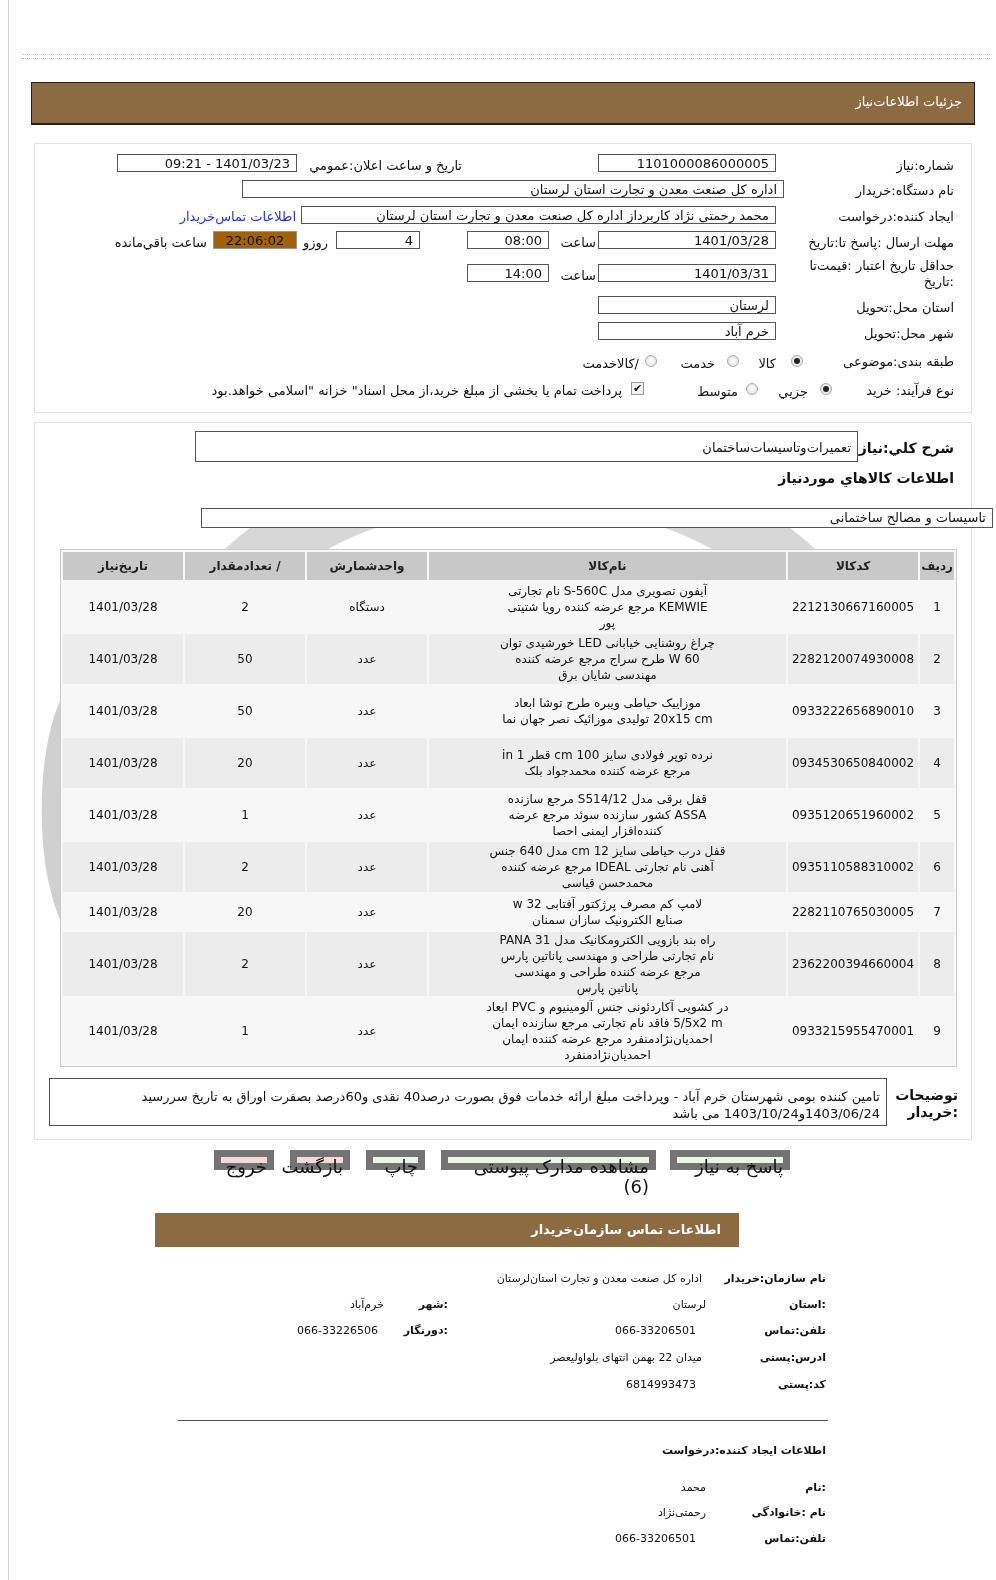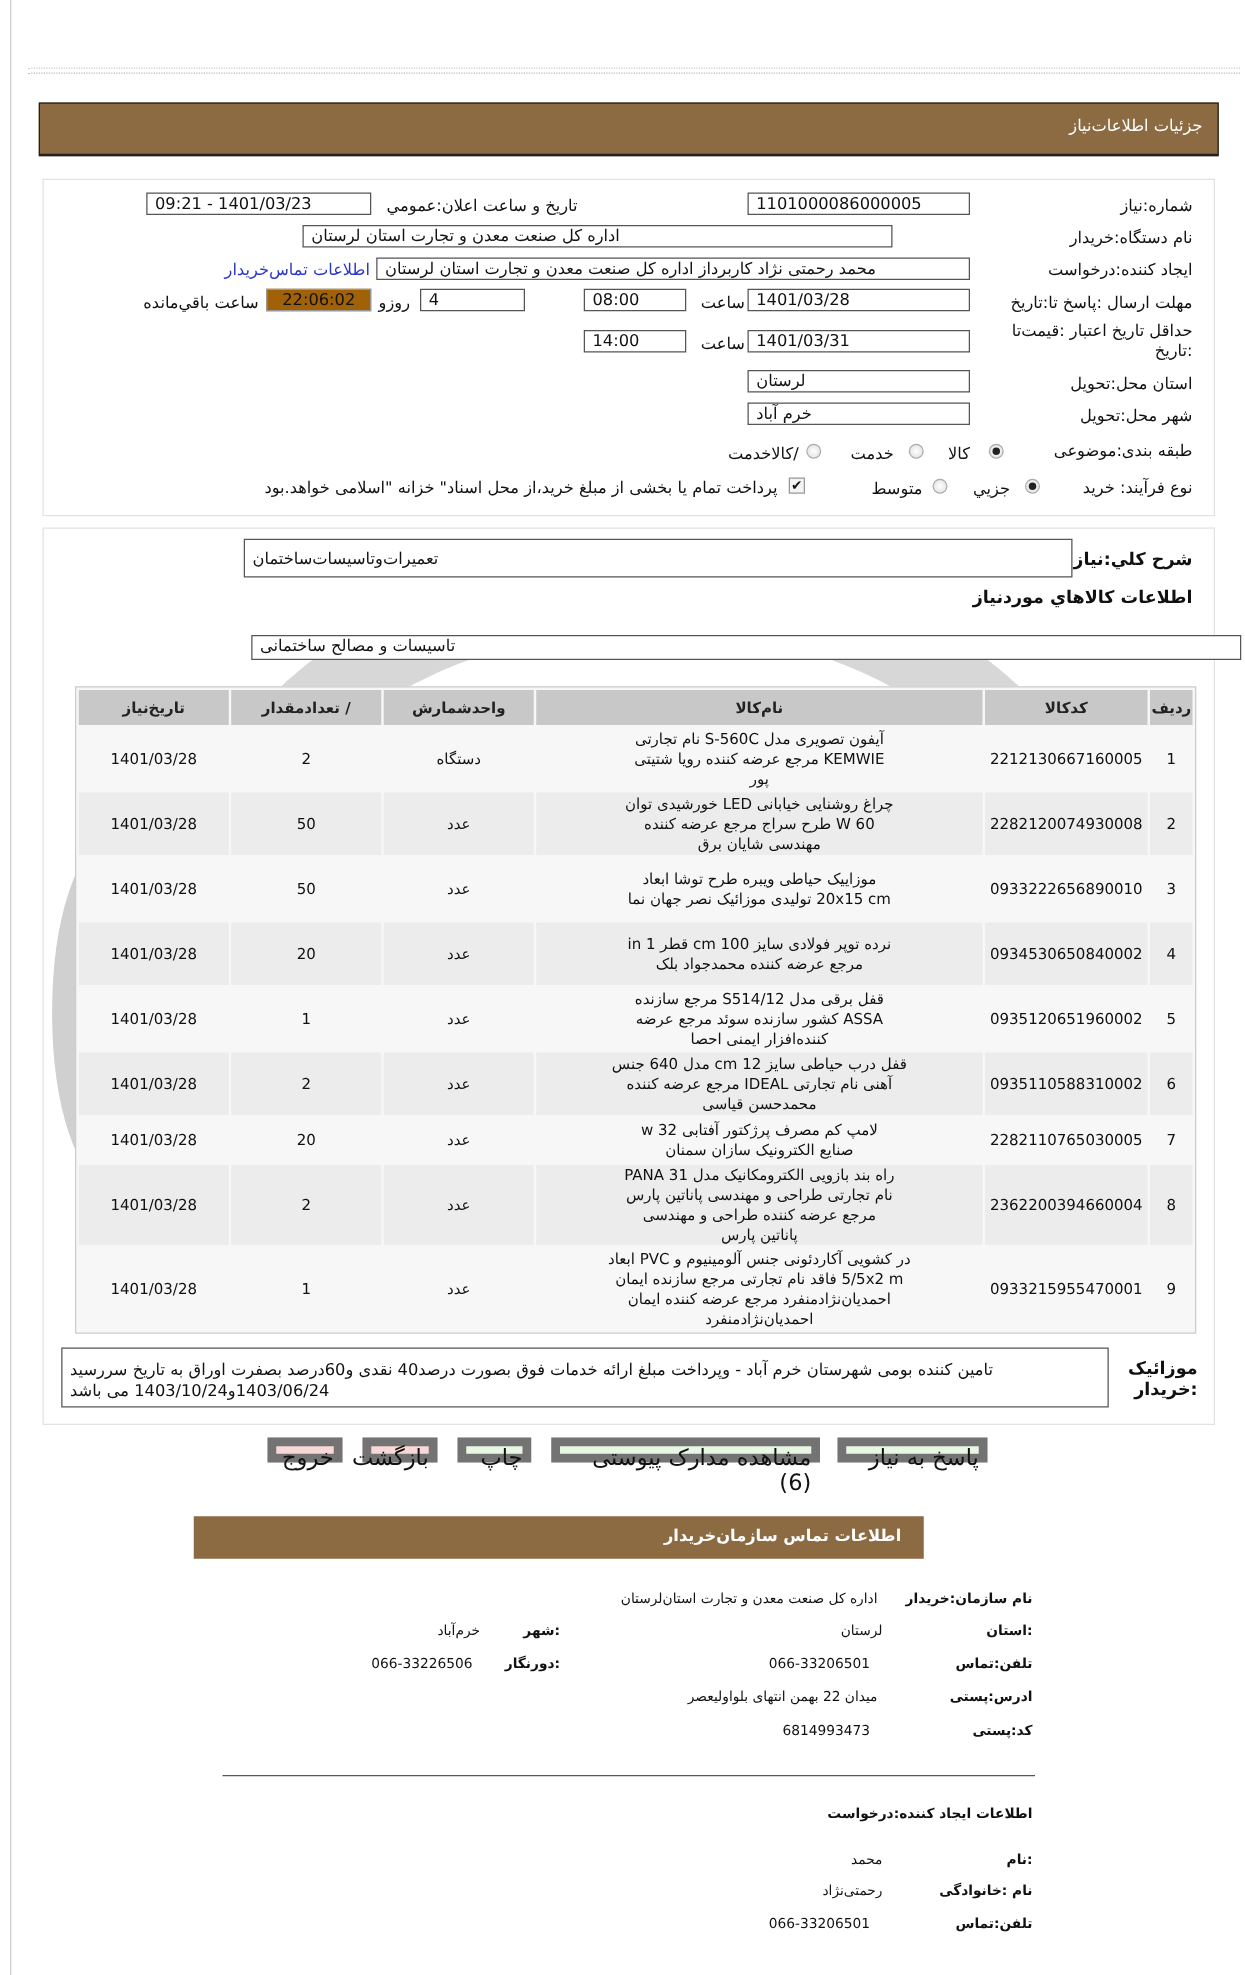--- a/index.html
+++ b/index.html
@@ -3,21 +3,21 @@
 <meta charset="utf-8">
 <style>
   html, body { margin:0; padding:0; background:#fff; }
   body { width:996px; height:1580px; position:relative; font-family:"DejaVu Sans", sans-serif; font-size:13px; color:#111; overflow:hidden; }
   .leftline { position:absolute; left:8px; top:0; width:1px; height:1580px; background:#d0d0d0; }
   .dotline { position:absolute; left:22px; top:54px; width:970px; height:3px; border-top:1px dotted #ccc; border-bottom:1px dotted #bbb; }
   .header-bar { position:absolute; left:31px; top:82px; width:942px; height:40px; background:#8c6b43; border:1px solid #222; border-bottom:2px solid #222; }
   .header-bar .title { position:absolute; right:12px; top:11px; color:#fff; font-size:13px; direction:rtl; white-space:nowrap; }
   .panel { position:absolute; border:1px solid #e2e2e2; background:#fff; }
   .lbl { position:absolute; direction:rtl; white-space:nowrap; font-size:13px; color:#111; }
-  .field { position:absolute; border:1px solid #555; background:#fff; height:18px; line-height:18px; direction:rtl; text-align:left; padding:0 6px; font-size:13px; white-space:nowrap; overflow:hidden; box-sizing:border-box; }
+  .field { position:absolute; border:1px solid #555; background:#fff; height:18px; line-height:18px; direction:rtl; text-align:right; padding:0 6px; font-size:13px; white-space:nowrap; overflow:hidden; box-sizing:border-box; }
   .field.highlight { background:#a16207; text-align:center; }
   .link { position:absolute; color:#2a36c7; direction:rtl; white-space:nowrap; font-size:13px; cursor:pointer; }
   .radio { position:absolute; width:12px; height:12px; border-radius:50%; border:1px solid #aaa; background:radial-gradient(circle,#fff 0,#ddd 100%); box-sizing:border-box; }
   .radio.on::after { content:""; position:absolute; left:2px; top:2px; width:6px; height:6px; border-radius:50%; background:#222; }
   .check { position:absolute; width:13px; height:13px; border:1px solid #999; background:#f3f3f3; box-sizing:border-box; font-size:11px; line-height:11px; text-align:center; }
   .bold { font-weight:bold; }
   
   .tbl-wrap { position:absolute; left:60px; top:549px; width:895px; border:1px solid #ccc; background:#f7f7f7; }
   table.items { width:100%; border-collapse:separate; border-spacing:2px; direction:rtl; font-size:12px; }
   table.items th { background:#c8c8c8; color:#222; font-weight:bold; height:26px; font-size:12px; }
@@ -47,21 +47,21 @@
 
 <div class="panel" style="left:34px; top:143px; width:936px; height:268px;"></div>
 
 <span class="lbl" style="right:42px; top:158px;">شماره:نياز</span>
 <div class="field" style="left:598px; top:154px; width:178px;">1101000086000005</div>
 
 <span class="lbl" style="right:534px; top:158px;">تاريخ و ساعت اعلان:عمومي</span>
 <div class="field" style="left:117px; top:154px; width:180px;">1401/03/23 - 09:21</div>
 
 <span class="lbl" style="right:42px; top:183px;">نام دستگاه:خريدار</span>
-<div class="field" style="left:242px; top:180px; width:472px;">اداره کل صنعت  معدن و تجارت استان لرستان</div>
+<div class="field" style="left:242px; top:180px; width:542px;">اداره کل صنعت  معدن و تجارت استان لرستان</div>
 
 <span class="lbl" style="right:42px; top:209px;">ايجاد کننده:درخواست</span>
 <div class="field" style="left:301px; top:206px; width:475px;">محمد رحمتی نژاد کاربرداز اداره کل صنعت  معدن و تجارت استان لرستان</div>
 <span class="link" style="right:700px; top:209px;">اطلاعات تماس‌خريدار</span>
 
 <span class="lbl" style="right:42px; top:235px;">مهلت ارسال :پاسخ تا:تاريخ</span>
 <div class="field" style="left:598px; top:231px; width:178px;">1401/03/28</div>
 <span class="lbl" style="right:400px; top:235px;">ساعت</span>
 <div class="field" style="left:467px; top:231px; width:82px;">08:00</div>
 <div class="field" style="left:336px; top:231px; width:84px;">4</div>
@@ -194,21 +194,21 @@
         <td>0933215955470001</td>
         <td class="name" style="padding:0 50px;">در کشويی آکاردئونی جنس آلومينيوم و PVC ابعاد 5/5x2 m فاقد نام تجارتی مرجع سازنده ايمان احمديان‌نژادمنفرد مرجع عرضه کننده ايمان احمديان‌نژادمنفرد</td>
         <td>عدد</td>
         <td>1</td>
         <td>1401/03/28</td>
       </tr>
     </tbody>
   </table>
 </div>
 
-<span class="lbl bold" style="right:38px; top:1087px; width:56px; white-space:normal; line-height:17px; font-size:14px;">موزائيک :خريدار</span>
+<span class="lbl bold" style="right:38px; top:1087px; width:56px; white-space:normal; line-height:17px; font-size:14px;">توضيحات :خريدار</span>
 <div class="field" style="left:49px; top:1078px; width:838px; height:48px; line-height:17px; white-space:normal; padding:9px 6px;">تامين کننده بومی شهرستان خرم آباد - وپرداخت مبلغ ارائه خدمات فوق بصورت درصد40 نقدی و60درصد بصفرت اوراق به تاريخ سررسيد 1403/06/24و1403/10/24 می باشد</div>
 
 <div class="btn green" style="left:670px; top:1150px; width:120px;">پاسخ به نياز</div>
 <div class="btn green" style="left:441px; top:1150px; width:215px;">مشاهده مدارک پيوستی (6)</div>
 <div class="btn green" style="left:366px; top:1150px; width:59px;">چاپ</div>
 <div class="btn red" style="left:290px; top:1150px; width:60px;">بازگشت</div>
 <div class="btn red" style="left:214px; top:1150px; width:60px;">خروج</div>
 
 <div class="section-bar">
   <span class="title">اطلاعات  تماس سازمان‌خريدار</span>

